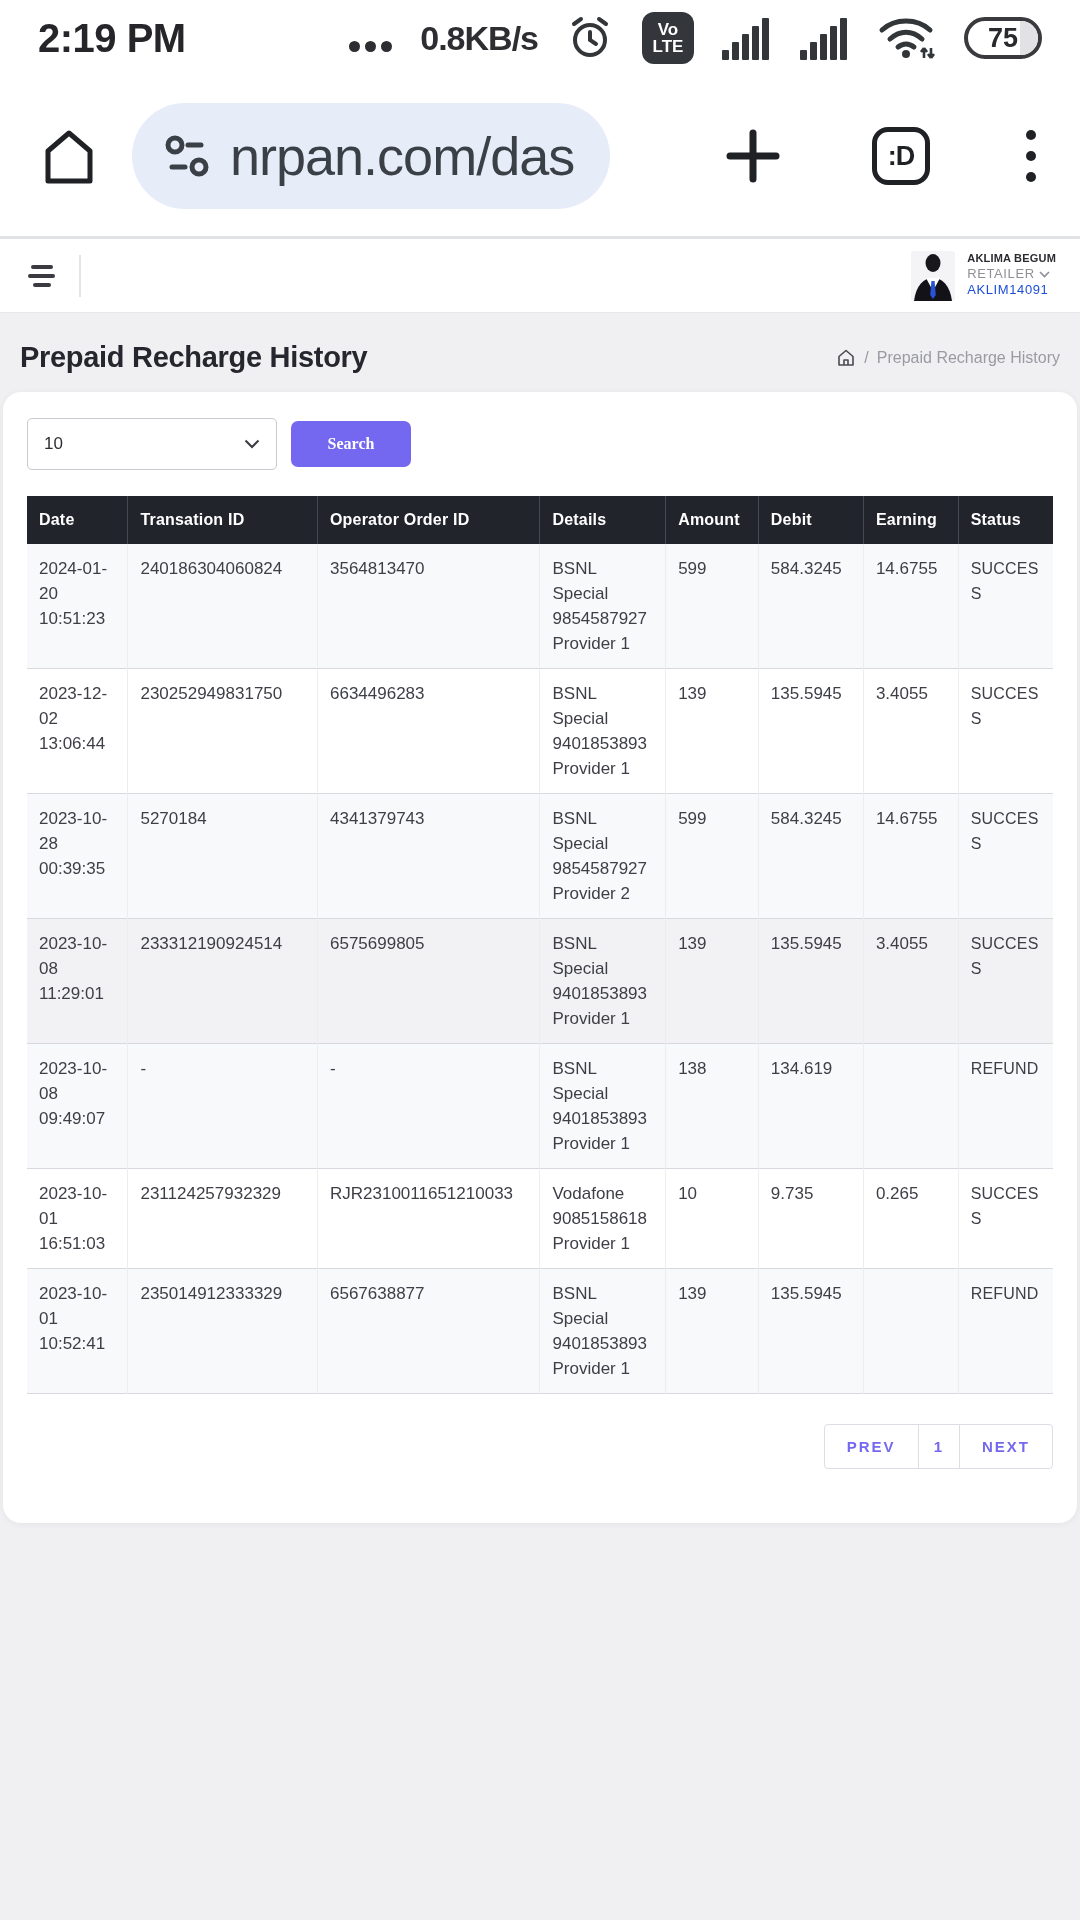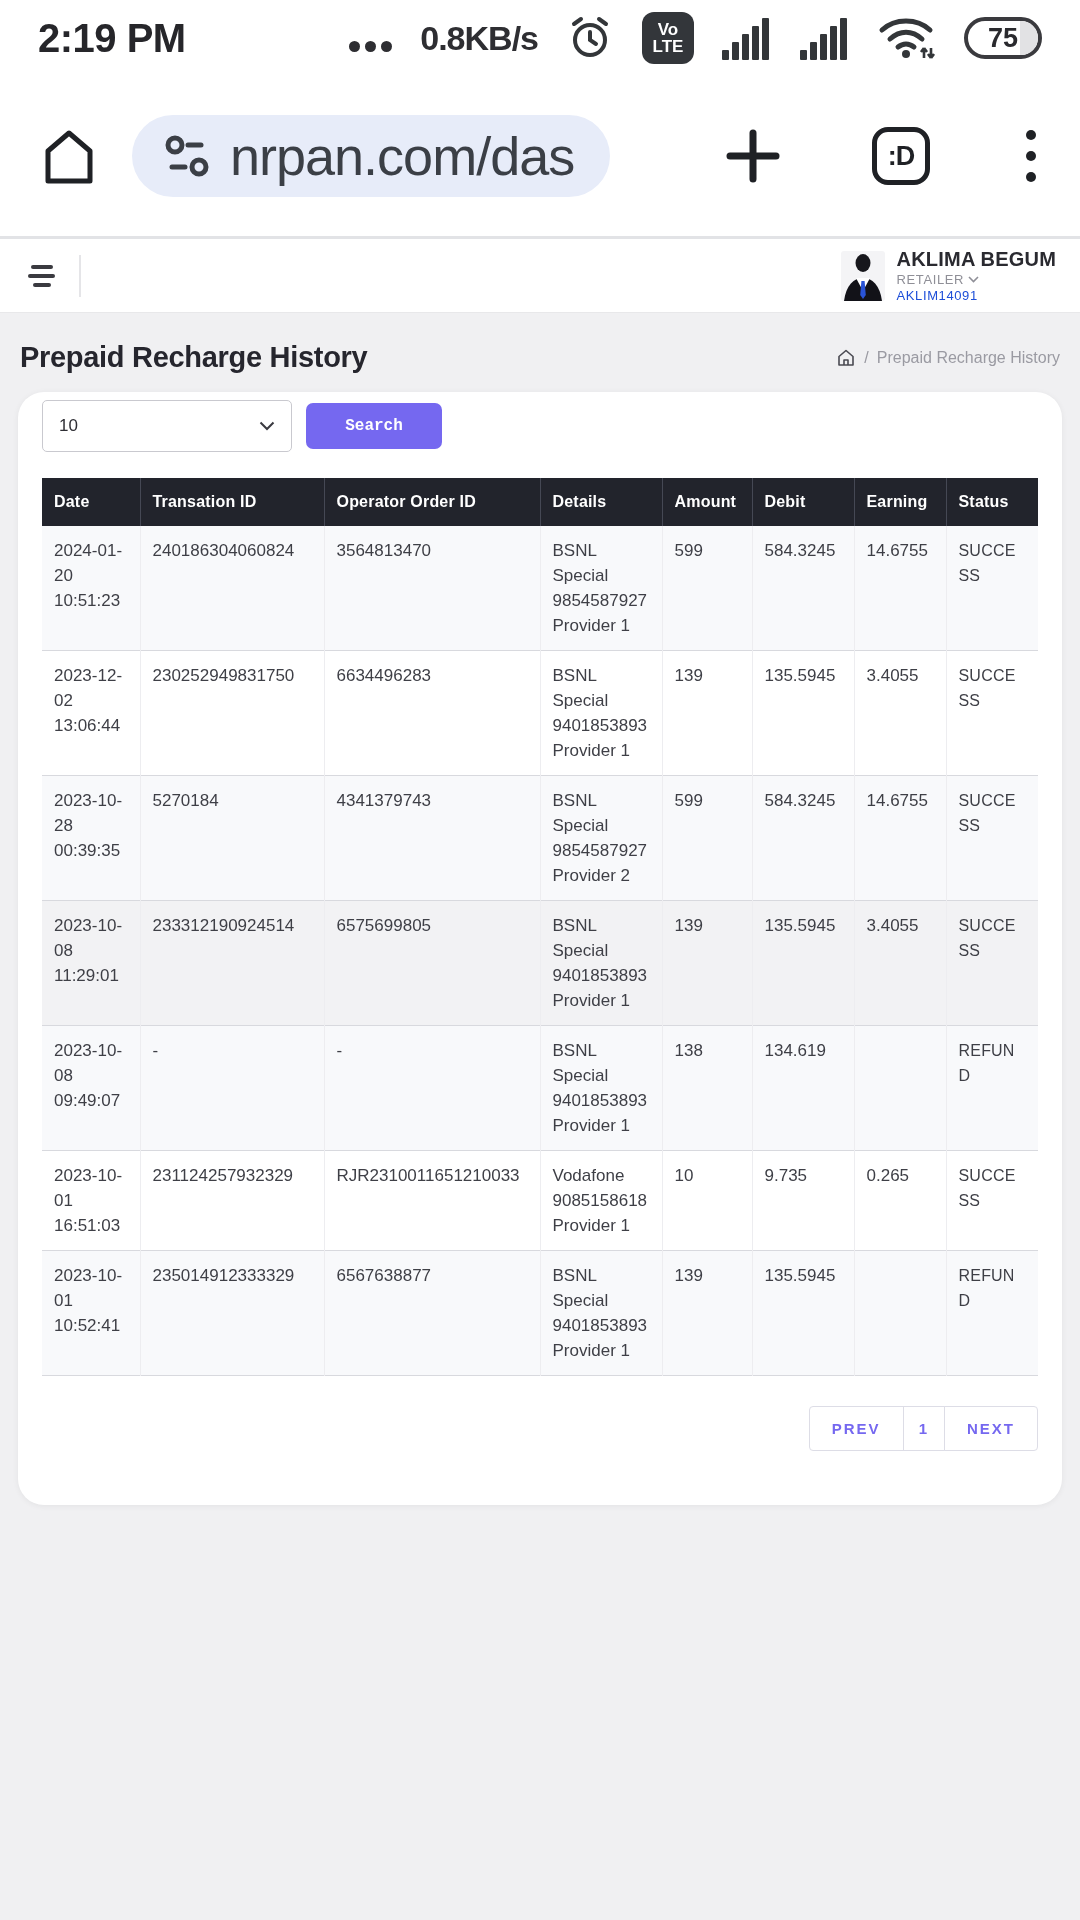--- a/index.html
+++ b/index.html
@@ -15,55 +15,55 @@
   .net-dots i { width:11px; height:11px; border-radius:50%; background:#2e2e32; }
   .net-speed { font-size:34px; font-weight:700; color:#2e2e32; letter-spacing:-1px; }
   .volte-badge { width:52px; height:52px; background:#33363a; border-radius:12px; color:#fff; display:flex; flex-direction:column; align-items:center; justify-content:center; line-height:1; }
   .volte-badge b { font-size:17px; letter-spacing:0; }
   .battery { position:relative; width:78px; height:42px; border:4px solid #3a3a3e; border-radius:21px; display:flex; align-items:center; justify-content:center; overflow:hidden; background:#fff; }
   .battery .batt-empty { position:absolute; right:0; top:0; bottom:0; width:26%; background:#e2e2e4; }
   .battery span { position:relative; font-size:27px; font-weight:700; color:#2a2a2e; z-index:2; }
 
   
   .browser-bar { height:160px; background:#fff; display:flex; align-items:center; padding:0 36px; }
-  .url-pill { margin-left:30px; width:478px; height:82px; background:#e7ecf9; border-radius:53px; display:flex; align-items:center; padding:0 26px; overflow:hidden;text-align:center; }
+  .url-pill { margin-left:30px; width:478px; height:106px; background:#e7ecf9; border-radius:53px; display:flex; align-items:center; padding:0 26px; overflow:hidden;text-align:center; }
   .url-text { font-size:54px; color:#3b3f46; letter-spacing:-1px; white-space:nowrap; margin-left:14px; }
   .browser-actions { margin-left:auto; display:flex; align-items:center; gap:88px; }
   .tab-switch { width:58px; height:58px; border:5px solid #1f2125; border-radius:16px; display:flex; align-items:center; justify-content:center; }
   .tab-switch span { font-size:27px; font-weight:700; color:#1f2125; letter-spacing:-1px; }
   .kebab { display:flex; flex-direction:column; gap:11px; padding:4px 8px; }
   .kebab i { width:10px; height:10px; border-radius:50%; background:#1f2125; }
   .chrome-divider { height:3px; background:#e2e3e6; }
 
   
   .app-header { height:74px; background:#fff; display:flex; align-items:center; padding:0 24px; border-bottom:1px solid #e8e8ea; }
   .hamburger { display:flex; flex-direction:column; align-items:center; gap:5px; padding:6px 4px; }
   .hamburger i { height:4px; background:#3a3a40; border-radius:2px; display:block; }
   .hamburger i:nth-child(1){ width:22px; }
   .hamburger i:nth-child(2){ width:27px; }
   .hamburger i:nth-child(3){ width:18px; }
   .header-vline { width:2px; height:42px; background:#e5e5e8; margin-left:20px; }
   .user-area { margin-left:auto; display:flex; align-items:center; gap:12px; }
   .avatar { width:44px; height:50px; background:#fdfdfd; border-radius:3px; overflow:hidden; }
   .user-meta { display:flex; flex-direction:column; line-height:1.25; }
-  .user-name { font-size:20px; font-weight:700; color:#2a2a30; letter-spacing:0.2px; }
+  .user-name { font-size:11px; font-weight:700; color:#2a2a30; letter-spacing:0.2px; }
   .user-role { font-size:13px; color:#8f8f97; letter-spacing:0.6px; display:flex; align-items:center; gap:4px; }
   .user-id { font-size:13px; color:#1d4ed8; letter-spacing:0.6px; }
 
   
   .title-row { display:flex; align-items:center; justify-content:space-between; padding:28px 20px 18px 20px; }
   .page-title { font-size:29px; font-weight:700; color:#26262e; letter-spacing:-0.3px; }
   .breadcrumb { display:flex; align-items:center; gap:8px; font-size:16px; color:#9a9aa2; }
 
   
-  .card { margin:0 18px; background:#fff; border-radius:26px; box-shadow:0 1px 6px rgba(0,0,0,0.06); padding:8px 24px 54px 24px; }
+  .card { margin:0 3px; background:#fff; border-radius:18px; box-shadow:0 1px 6px rgba(0,0,0,0.06); padding:26px 24px 54px 24px; }
   .controls { display:flex; align-items:center; gap:14px; }
   .select-box { width:250px; height:52px; border:1.5px solid #c9c9cf; border-radius:5px; background:#fff; display:flex; align-items:center; justify-content:space-between; padding:0 16px; }
   .select-box span { font-size:17px; color:#2e2e34; }
-  .search-btn { width:136px; height:46px; border:none; border-radius:7px; background:#7568f0; color:#fff; font-size:16px; font-weight:600; font-family:Liberation Mono, monospace; }
+  .search-btn { width:120px; height:46px; border:none; border-radius:7px; background:#7568f0; color:#fff; font-size:16px; font-weight:600; font-family:Liberation Serif, serif; }
 
   
   table { width:100%; border-collapse:collapse; margin-top:26px; table-layout:fixed; }
   col.c-date{width:98px;} col.c-tid{width:184px;} col.c-oid{width:216px;} col.c-det{width:122px;}
   col.c-amt{width:90px;} col.c-deb{width:102px;} col.c-earn{width:92px;} col.c-stat{width:92px;}
   thead th { background:#22242c; color:#fff; text-align:left; font-size:16px; font-weight:700; padding:15px 12px; border-right:1px solid #454854; letter-spacing:0.2px; }
   thead th:last-child { border-right:none; }
   tbody td { font-size:17px; color:#3e3f46; padding:12px 12px; vertical-align:top; line-height:25px; border-right:1px solid #ededf0; word-wrap:break-word; overflow-wrap:break-word; }
   tbody td:last-child { border-right:none; font-size:16px; letter-spacing:0.2px; }
   tbody tr { border-bottom:1px solid #d8d9de; }

